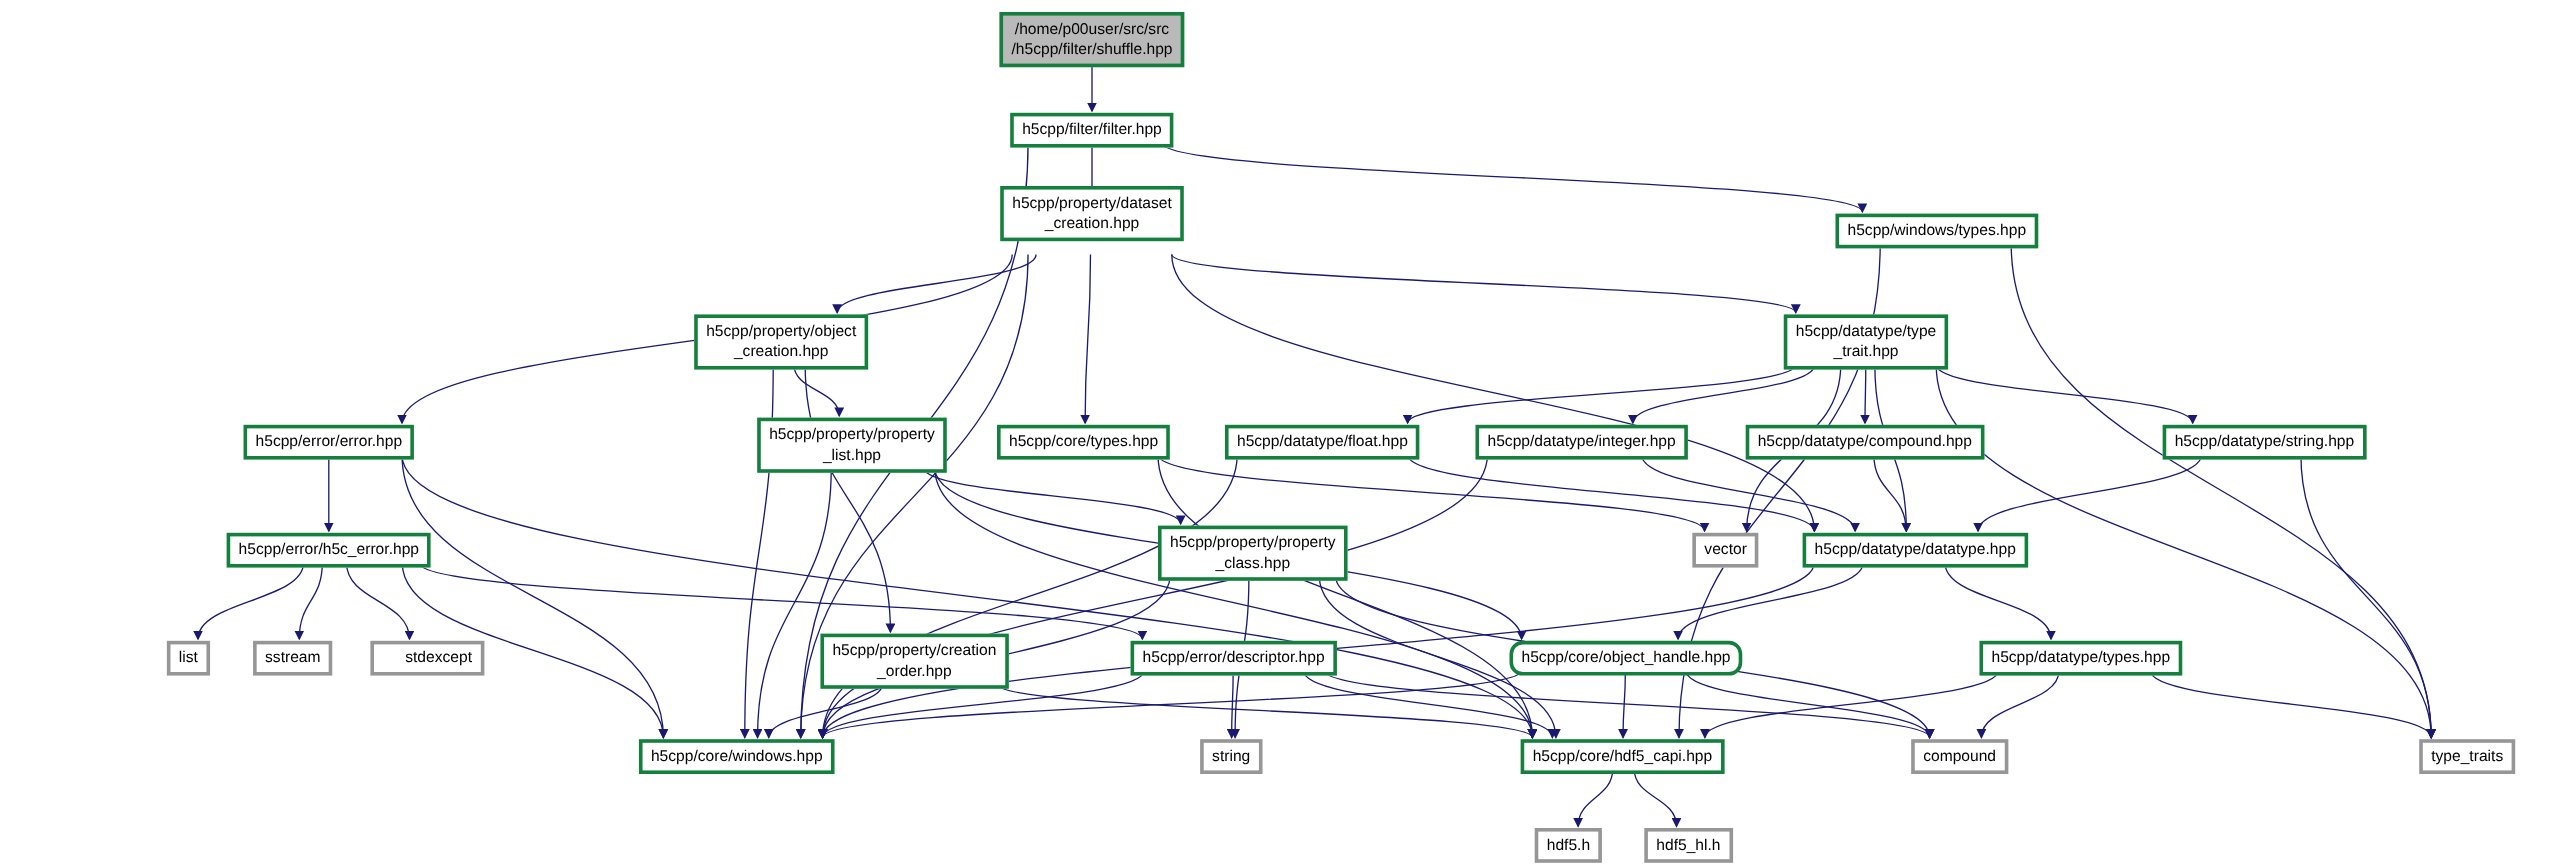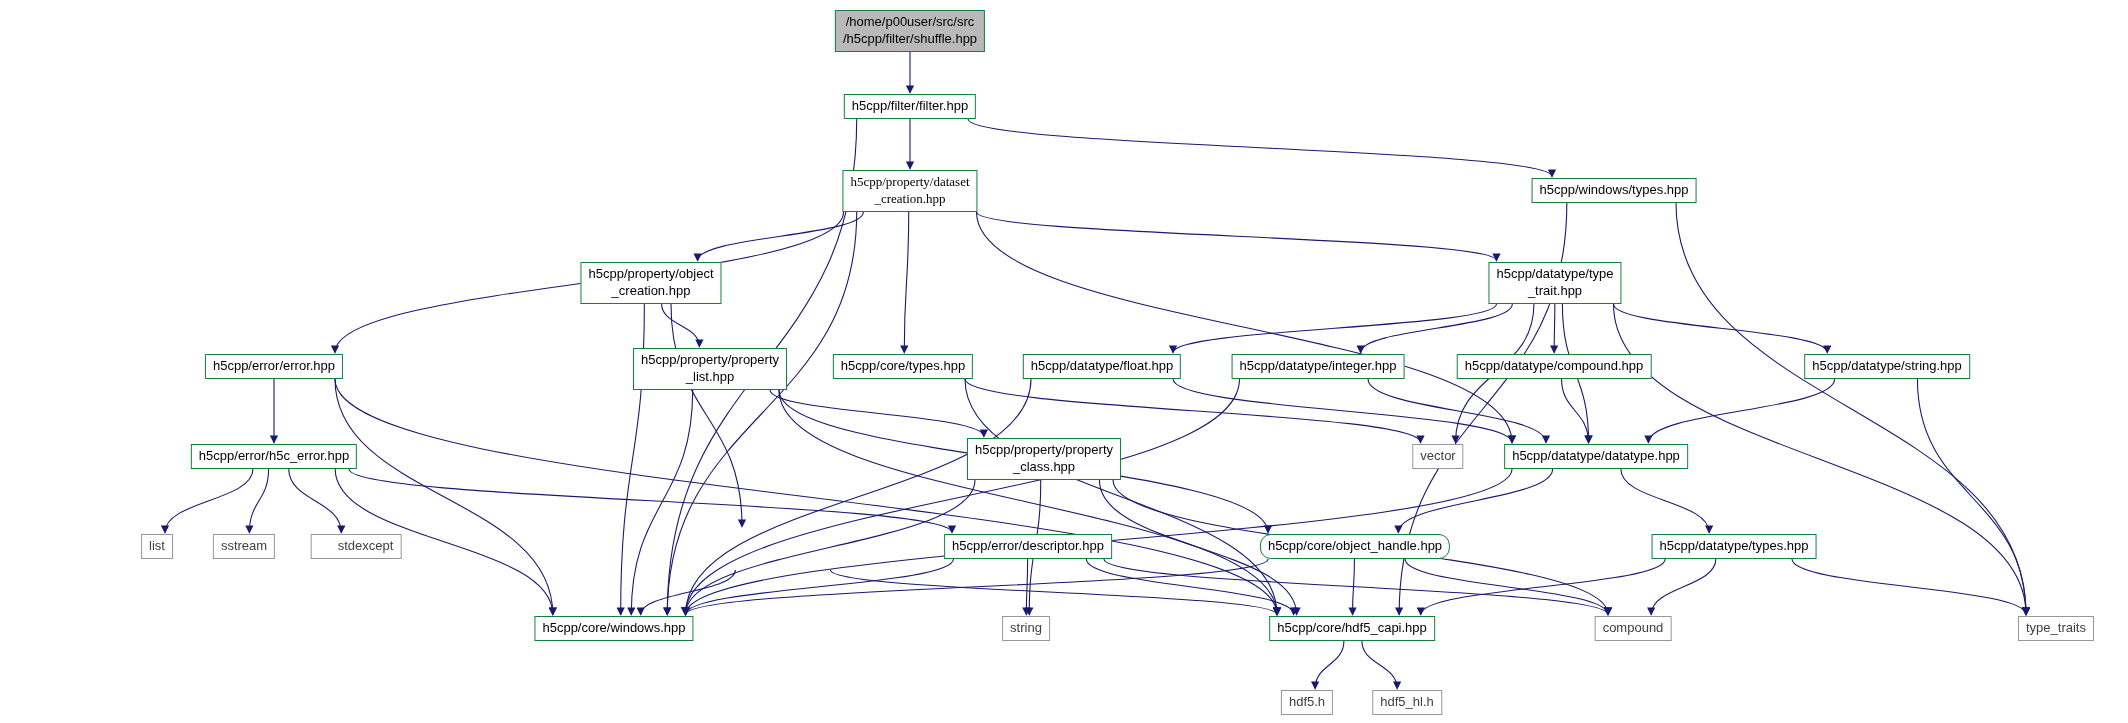--- a/index.html
+++ b/index.html
@@ -6,27 +6,27 @@
   body{
     width:2128px;height:723px;background:#ffffff;
     font-family:"Liberation Sans",sans-serif;
     position:relative;overflow:hidden;
   }
   #graph{position:absolute;left:0;top:0;width:2128px;height:723px;}
   svg#edges{position:absolute;left:0;top:0;z-index:1;}
   .edge{stroke:#191970;stroke-width:1.1;fill:none;}
   .node{
     position:absolute;transform:translateX(-50%);
-    background:#ffffff;border:1px solid #15803d;
+    background:#ffffff;border:3px solid #15803d;
     padding:3px 7px;font-size:13px;line-height:1.3;
     text-align:center;white-space:pre-line;color:#000000;
     z-index:2;box-sizing:border-box;
   }
   .node.root{background:#b9b9b9;}
-  .node.external{border-color:#969696;color:#404040;}
+  .node.external{border-color:#969696;color:#000000;}
 </style>
 </head>
 <body>
 
 <div id="graph">
   <svg id="edges" width="2128" height="723">
     <defs>
       <marker id="arrow" viewBox="0 0 10 10" refX="8.5" refY="5" markerWidth="7.5" markerHeight="7.5" orient="auto-start-reverse">
         <path d="M 0 0 L 10 5 L 0 10 z" fill="#191970"></path>
       </marker>
@@ -95,21 +95,21 @@
         <path d="M 1268 559 C 1268 586.75, 685.5 586.75, 685.5 614.5" class="edge" marker-end="url(#arrow)"></path>
         <path d="M 1405.04 559 C 1405.04 586.75, 1608 586.75, 1608 614.5" class="edge" marker-end="url(#arrow)"></path>
         <path d="M 1343.9 641 C 1343.9 664.75, 1315.1 664.75, 1315.1 688.5" class="edge" marker-end="url(#arrow)"></path>
         <path d="M 1361.9 641 C 1361.9 664.75, 1397.1 664.75, 1397.1 688.5" class="edge" marker-end="url(#arrow)"></path>
       </g>
   </svg>
 
 <div class="node root" style="left: 910px; top: 10px;">/home/p00user/src/src
 /h5cpp/filter/shuffle.hpp</div>
     <div class="node" style="left: 910px; top: 94px;">h5cpp/filter/filter.hpp</div>
-    <div class="node" style="left: 910px; top: 170px; font-family: Liberation Serif, serif;">h5cpp/property/dataset
+    <div class="node" style="left: 910px; top: 155px;">h5cpp/property/dataset
 _creation.hpp</div>
     <div class="node" style="left: 1614px; top: 178px;">h5cpp/windows/types.hpp</div>
     <div class="node" style="left: 651px; top: 262px;">h5cpp/property/object
 _creation.hpp</div>
     <div class="node" style="left: 1555px; top: 262px;">h5cpp/datatype/type
 _trait.hpp</div>
     <div class="node" style="left: 274px; top: 354px;">h5cpp/error/error.hpp</div>
     <div class="node" style="left: 710px; top: 348px;">h5cpp/property/property
 _list.hpp</div>
     <div class="node" style="left: 903px; top: 354px;">h5cpp/core/types.hpp</div>
@@ -118,20 +118,22 @@
     <div class="node" style="left: 1554px; top: 354px;">h5cpp/datatype/compound.hpp</div>
     <div class="node" style="left: 1887px; top: 354px;">h5cpp/datatype/string.hpp</div>
     <div class="node" style="left: 274px; top: 444px;">h5cpp/error/h5c_error.hpp</div>
     <div class="node" style="left: 1044px; top: 438px;">h5cpp/property/property
 _class.hpp</div>
     <div class="node external" style="left: 1438px; top: 444px;">vector</div>
     <div class="node" style="left: 1596px; top: 444px;">h5cpp/datatype/datatype.hpp</div>
     <div class="node external" style="left: 157px; top: 534px;">list</div>
     <div class="node external" style="left: 244px; top: 534px;">sstream</div>
     <div class="node external" style="left: 356px; top: 534px; padding-left: 26px;">stdexcept</div>
+    <div class="node" style="left: 762px; top: 528px;">h5cpp/property/creation
+_order.hpp</div>
     <div class="node" style="left: 1028px; top: 534px;">h5cpp/error/descriptor.hpp</div>
     <div class="node" style="left: 1355px; top: 534px; border-radius: 11px;">h5cpp/core/object_handle.hpp</div>
     <div class="node" style="left: 1734px; top: 534px;">h5cpp/datatype/types.hpp</div>
     <div class="node" style="left: 614px; top: 616px;">h5cpp/core/windows.hpp</div>
     <div class="node external" style="left: 1026px; top: 616px;">string</div>
     <div class="node" style="left: 1352px; top: 616px;">h5cpp/core/hdf5_capi.hpp</div>
     <div class="node external" style="left: 1633px; top: 616px;">compound</div>
     <div class="node external" style="left: 2056px; top: 616px;">type_traits</div>
     <div class="node external" style="left: 1307px; top: 690px;">hdf5.h</div>
     <div class="node external" style="left: 1407px; top: 690px;">hdf5_hl.h</div>

